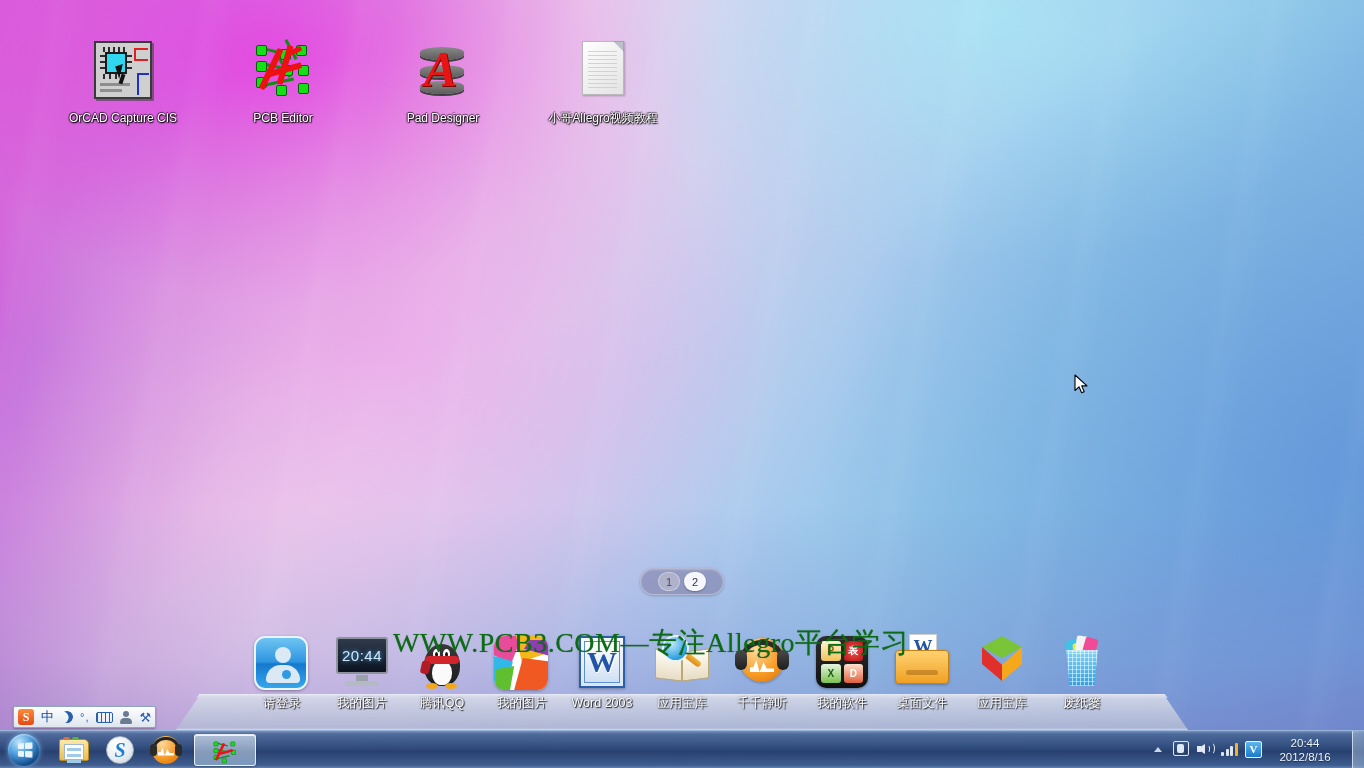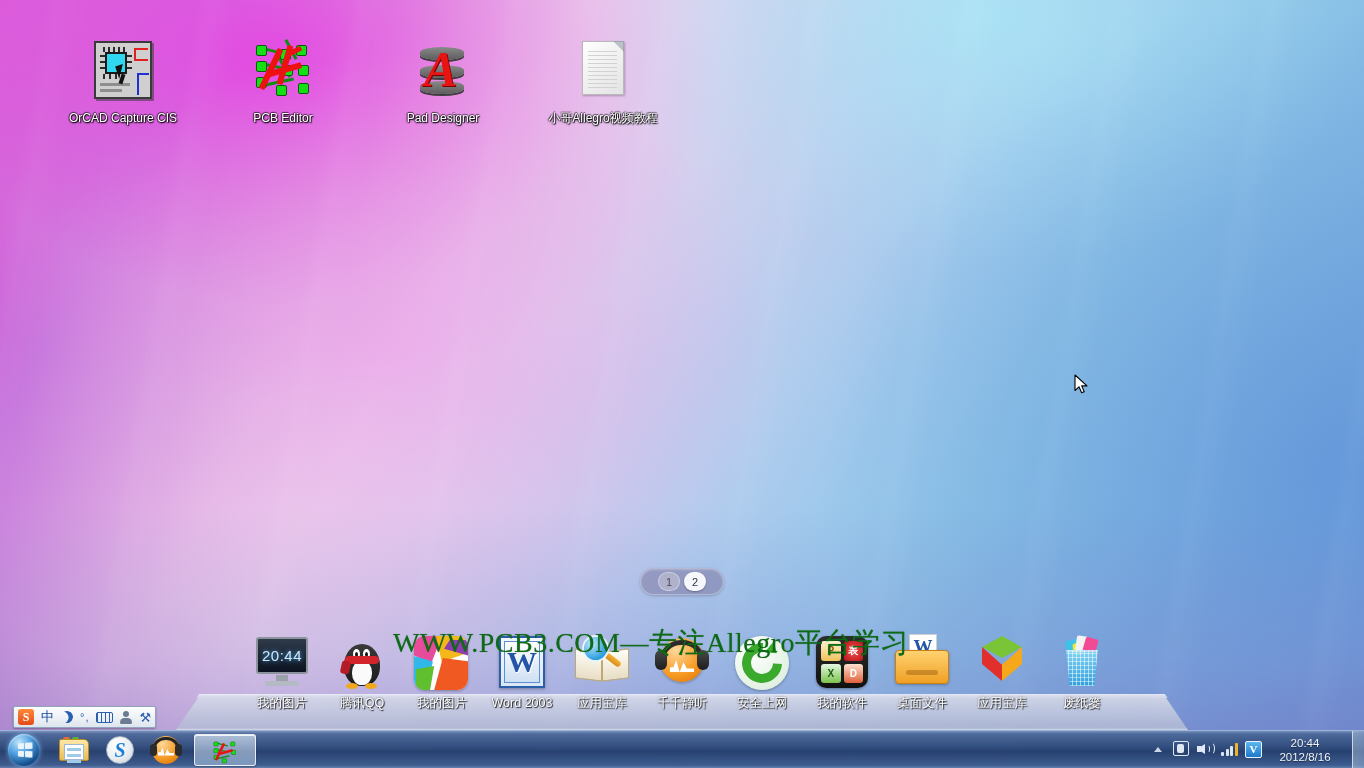--- a/index.html
+++ b/index.html
@@ -744,20 +744,30 @@
   <div class="pagedot">1</div>
   <div class="pagedot active">2</div>
 </div>
 
 <div id="dock">
   <div class="shelf-edge"></div>
   <div class="shelf-top"></div>
 
   <div class="dock-items">
 
+    <div class="ditem">
+      <div class="dicon-box">
+        <div class="g-login">
+            <div class="head"></div>
+            <div class="body"></div>
+            <div class="dot"></div>
+          </div>
+      </div>
+      <div class="dname">请登录</div>
+    </div>
 
     <div class="ditem">
       <div class="dicon-box">
         <div class="g-monitor">
           <div class="scr">
               <span class="tm">20:44</span>
             </div>
           <div class="neck"></div>
             <div class="base"></div>
         </div>
@@ -829,30 +839,20 @@
           <div class="ball"></div>
             <div class="wave"></div>
           <div class="band"></div>
             <div class="earL"></div>
             <div class="earR"></div>
         </div>
       </div>
       <div class="dname">千千静听</div>
     </div>
 
-    <div class="ditem">
-      <div class="dicon-box">
-        <div class="g-ie">
-            <div class="disc"></div>
-            <div class="e"></div>
-            <div class="arrowhead"></div>
-          </div>
-      </div>
-      <div class="dname">安全上网</div>
-    </div>
 
     <div class="ditem">
       <div class="dicon-box">
         <div class="g-soft">
             <div class="q1">P</div>
             <div class="q2">表</div>
             <div class="q3">X</div>
             <div class="q4">D</div>
           </div>
       </div>

